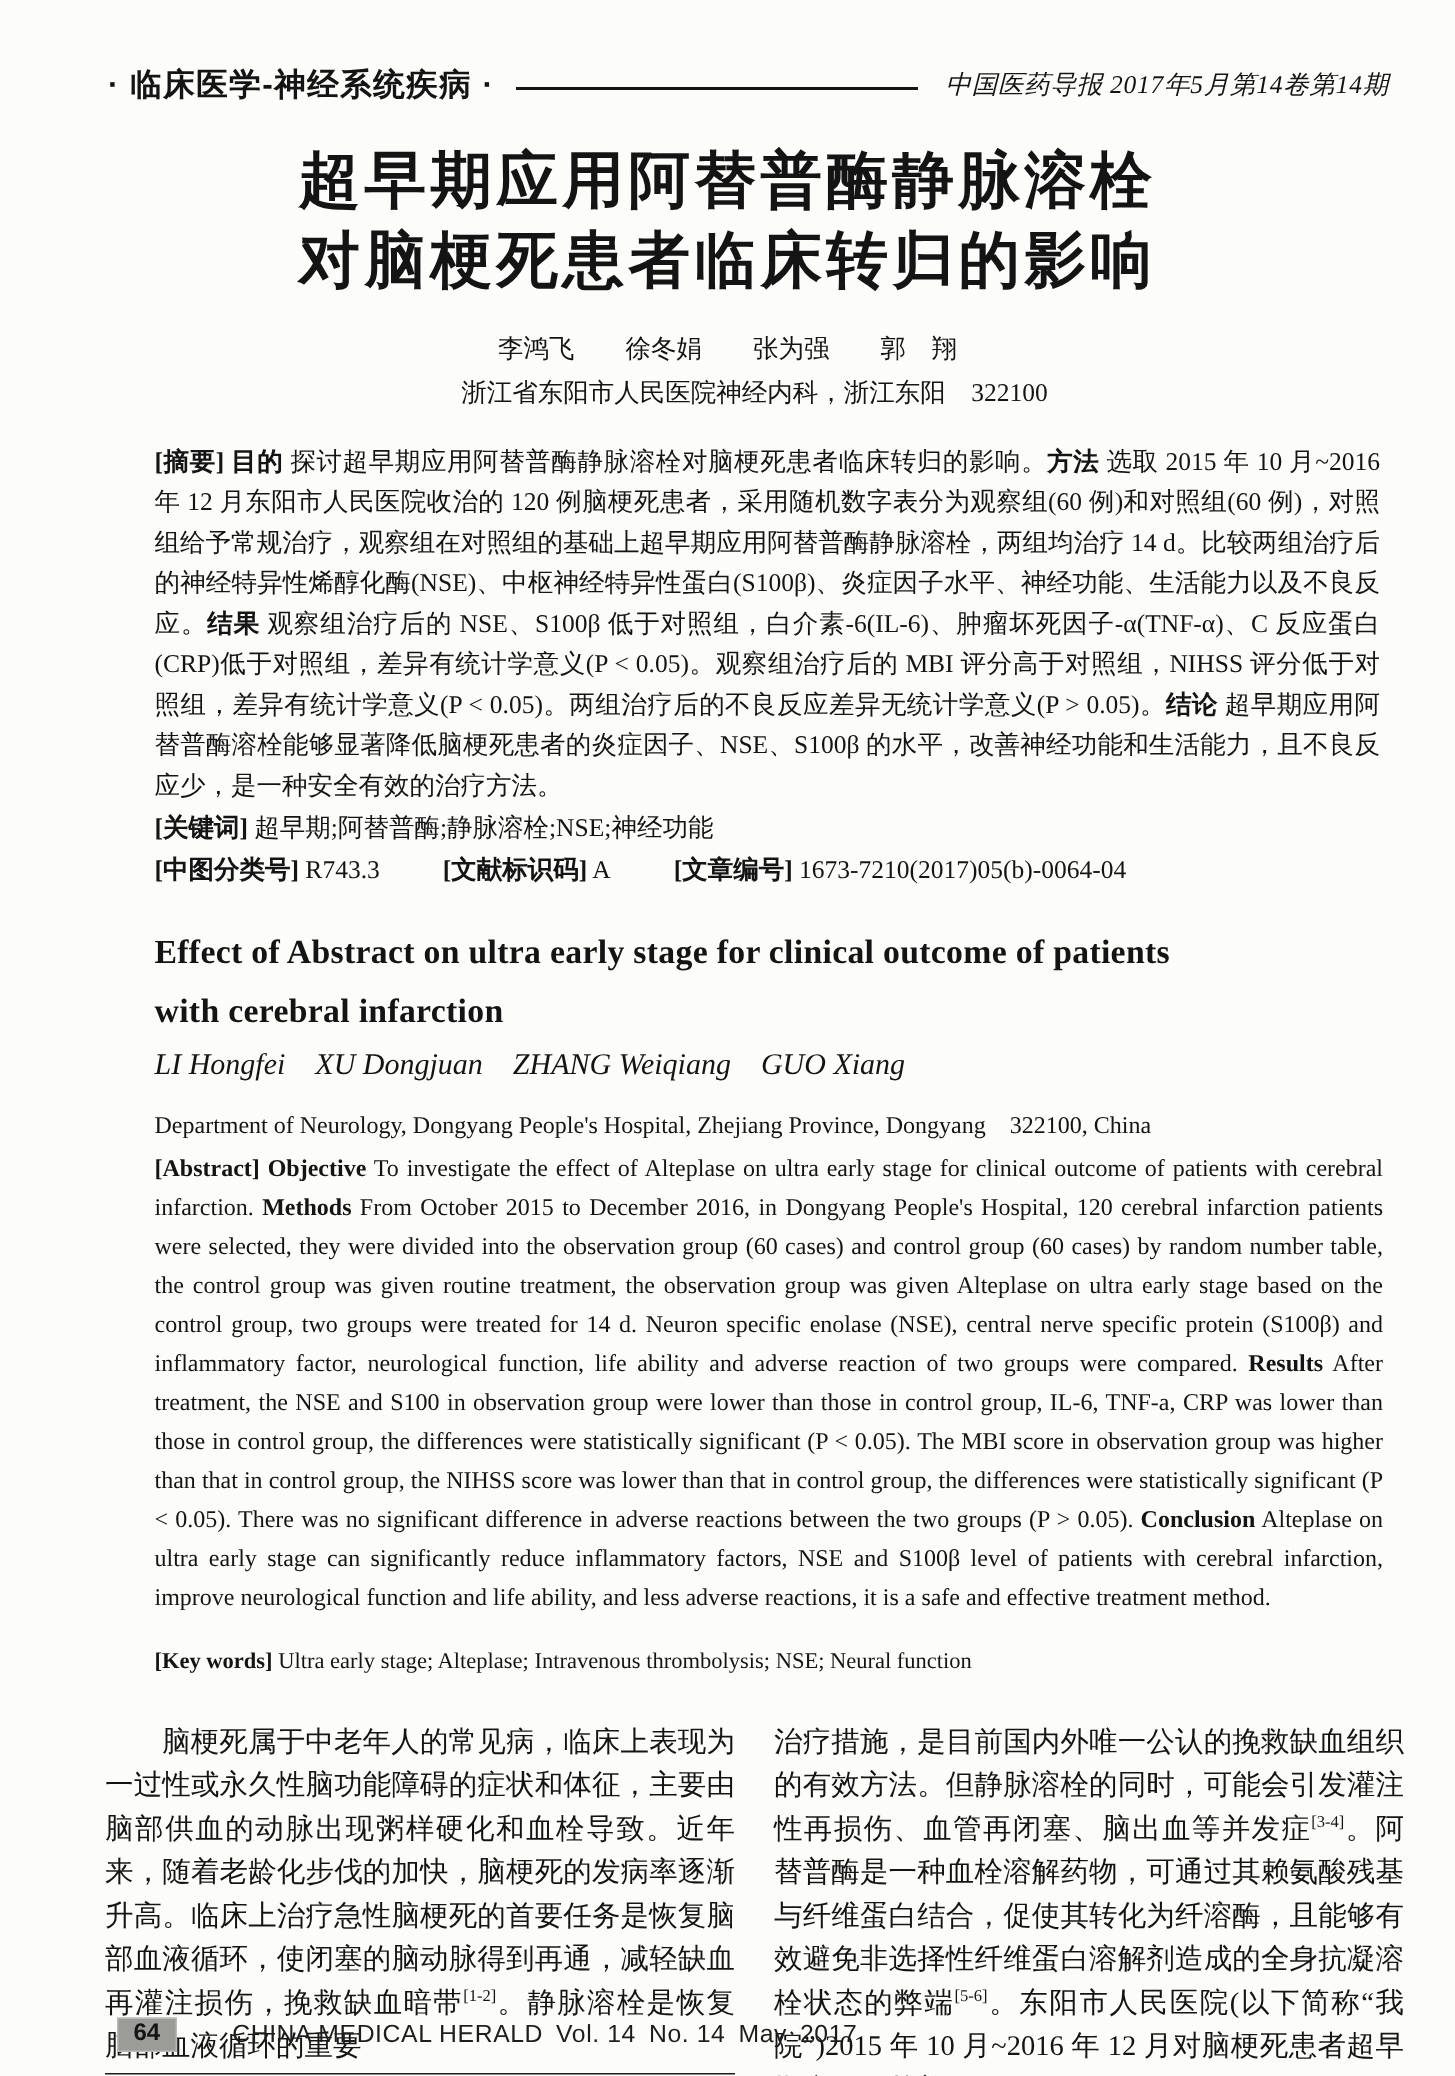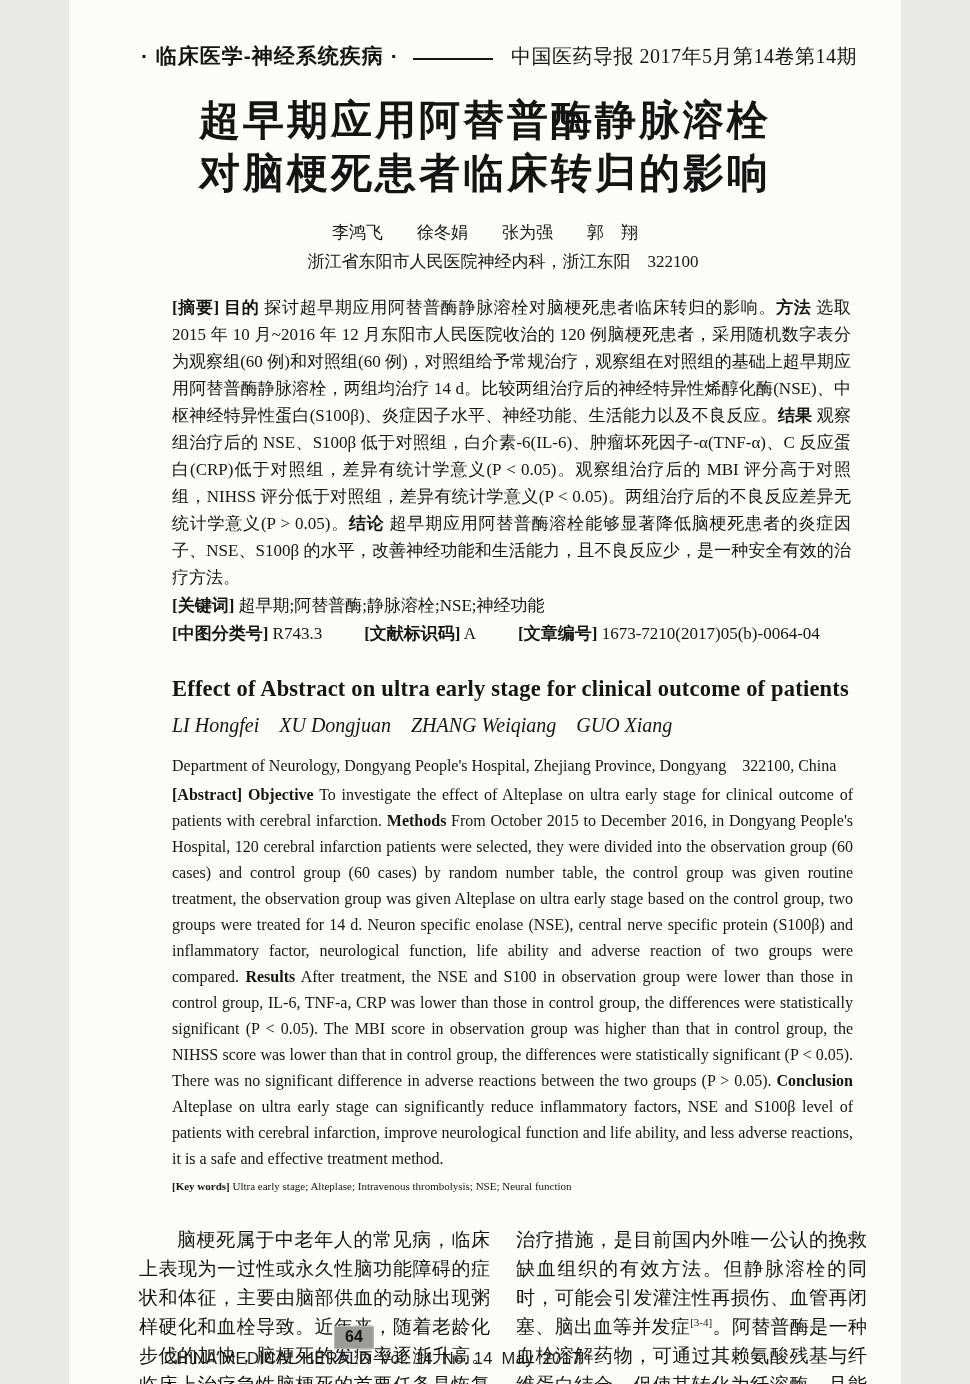--- a/index.html
+++ b/index.html
@@ -1,30 +1,30 @@
 <!DOCTYPE html>
 <html><head>
 <meta charset="utf-8">
 <style>
   * { margin:0; padding:0; box-sizing:border-box; }
   html,body { background:#e8e8e4; }
   body { font-family:"Liberation Serif","DejaVu Serif",serif; color:#141414; }
   .page {
-    position:relative; width:832px; height:1384px; margin:0 auto;
+    position:relative; width:970px; height:1384px; margin:0 auto;
     background:#fcfcfa; overflow:hidden;
   }
 
   
   .header { display:flex; align-items:center; padding:42px 44px 0 72px; }
   .header-section {
     font-family:"Liberation Sans","DejaVu Sans",sans-serif;
     font-weight:bold; font-size:21px; letter-spacing:1px; white-space:nowrap;
   }
   .header-rule { flex:1; height:2.5px; background:#151515; margin:6px 18px 0 14px; }
-  .header-issue { font-size:20px; white-space:nowrap; letter-spacing:0.5px; }
+  .header-issue { font-size:17px; white-space:nowrap; letter-spacing:0.5px;font-style:italic; }
 
   
   .title {
     margin-top:24px; text-align:center; font-weight:bold;
     font-size:41px; line-height:53px; letter-spacing:3px;
   }
   .authors-cn { margin-top:21px; text-align:center; font-size:17px; }
   .affiliation-cn { margin-top:6px; text-align:center; font-size:17px;padding-left:36px; }
 
   
@@ -35,34 +35,34 @@
   .clc-item { margin-right:42px; }
   .clc-item:last-child { margin-right:1px; }
   b.lbl { font-weight:bold; }
 
   
   .english { margin:22px 48px 0 103px; }
   .en-title { font-size:22.5px; font-weight:bold; line-height:39px; letter-spacing:0.2px; }
   .en-authors { margin-top:6px; font-style:italic; font-size:20px; white-space:pre-wrap; }
   .en-affil { margin-top:20px; font-size:16px; white-space:pre-wrap; }
   .en-abs { margin-top:7px; font-size:16px; line-height:26px; text-align:justify; }
-  .en-kw { font-size:11px; line-height:26px; margin-top:1px; }
+  .en-kw { font-size:15px; line-height:26px; margin-top:16px; }
 
   
   .columns { display:flex; gap:26px; margin:26px 34px 0 70px; }
   .col { flex:1; min-width:0; }
   .body-p { font-size:19px; line-height:29px; text-align:justify; }
   .indent { text-indent:2em; }
   sup { font-size:0.58em; vertical-align:super; line-height:0; }
   .funding { margin-top:3px; border-top:1.5px solid #1c1c1c; padding-top:7px;
              font-size:17.5px; line-height:26px; }
 
   
   .footer { position:absolute; left:78px; bottom:16px; display:flex; align-items:center;
-            font-family:"Liberation Sans","DejaVu Sans",sans-serif;flex-direction:column; }
+            font-family:"Liberation Sans","DejaVu Sans",sans-serif; }
   .page-num {
     display:inline-block; background:#9b9b97; color:#141414; font-weight:bold;
     font-size:16px; padding:2px 11px 3px; margin-right:20px;
     box-shadow:0 0 0 1px #b9b9b5 inset;
   }
   .footer-text { font-size:16.5px; color:#1d1d1d; letter-spacing:0.4px; font-weight:500;margin-left:17px; }
 </style>
 </head>
 <body>
 
@@ -84,20 +84,21 @@
 
   <div class="abstract-block">
     <p class="abs-cn"><span style="font-weight: bold;">[摘要] </span><span style="font-weight: bold;">目的</span><span> 探讨超早期应用阿替普酶静脉溶栓对脑梗死患者临床转归的影响。</span><span style="font-weight: bold;">方法</span><span> 选取 2015 年 10 月~2016 年 12 月东阳市人民医院收治的 120 例脑梗死患者，采用随机数字表分为观察组(60 例)和对照组(60 例)，对照组给予常规治疗，观察组在对照组的基础上超早期应用阿替普酶静脉溶栓，两组均治疗 14 d。比较两组治疗后的神经特异性烯醇化酶(NSE)、中枢神经特异性蛋白(S100β)、炎症因子水平、神经功能、生活能力以及不良反应。</span><span style="font-weight: bold;">结果</span><span> 观察组治疗后的 NSE、S100β 低于对照组，白介素-6(IL-6)、肿瘤坏死因子-α(TNF-α)、C 反应蛋白(CRP)低于对照组，差异有统计学意义(P &lt; 0.05)。观察组治疗后的 MBI 评分高于对照组，NIHSS 评分低于对照组，差异有统计学意义(P &lt; 0.05)。两组治疗后的不良反应差异无统计学意义(P &gt; 0.05)。</span><span style="font-weight: bold;">结论</span><span> 超早期应用阿替普酶溶栓能够显著降低脑梗死患者的炎症因子、NSE、S100β 的水平，改善神经功能和生活能力，且不良反应少，是一种安全有效的治疗方法。</span></p>
     <p class="kw-line"><b class="lbl">[关键词]</b><span> 超早期;阿替普酶;静脉溶栓;NSE;神经功能</span></p>
     <p class="clc-line"><span class="clc-item"><b class="lbl">[中图分类号]</b><span> R743.3</span></span><span class="clc-item"><b class="lbl">[文献标识码]</b><span> A</span></span><span class="clc-item"><b class="lbl">[文章编号]</b><span> 1673-7210(2017)05(b)-0064-04</span></span></p>
   </div>
 
   <div class="english">
     <h2 class="en-title">
       <span>Effect of Abstract on ultra early stage for clinical outcome of patients</span><br>
+      <span>with cerebral infarction</span>
     </h2>
     <div class="en-authors">LI Hongfei XU Dongjuan ZHANG Weiqiang GUO Xiang</div>
     <div class="en-affil">Department of Neurology, Dongyang People's Hospital, Zhejiang Province, Dongyang  322100, China</div>
     <p class="en-abs"><span style="font-weight: bold;">[Abstract] </span><span style="font-weight: bold;">Objective</span><span> To investigate the effect of Alteplase on ultra early stage for clinical outcome of patients with cerebral infarction. </span><span style="font-weight: bold;">Methods</span><span> From October 2015 to December 2016, in Dongyang People's Hospital, 120 cerebral infarction patients were selected, they were divided into the observation group (60 cases) and control group (60 cases) by random number table, the control group was given routine treatment, the observation group was given Alteplase on ultra early stage based on the control group, two groups were treated for 14 d. Neuron specific enolase (NSE), central nerve specific protein (S100β) and inflammatory factor, neurological function, life ability and adverse reaction of two groups were compared. </span><span style="font-weight: bold;">Results</span><span> After treatment, the NSE and S100 in observation group were lower than those in control group, IL-6, TNF-a, CRP was lower than those in control group, the differences were statistically significant (P &lt; 0.05). The MBI score in observation group was higher than that in control group, the NIHSS score was lower than that in control group, the differences were statistically significant (P &lt; 0.05). There was no significant difference in adverse reactions between the two groups (P &gt; 0.05). </span><span style="font-weight: bold;">Conclusion</span><span> Alteplase on ultra early stage can significantly reduce inflammatory factors, NSE and S100β level of patients with cerebral infarction, improve neurological function and life ability, and less adverse reactions, it is a safe and effective treatment method.</span></p>
     <p class="en-kw"><b class="lbl">[Key words]</b><span> Ultra early stage; Alteplase; Intravenous thrombolysis; NSE; Neural function</span></p>
   </div>
 
   <div class="columns">
     <div class="col">
       <p class="body-p indent"><span>脑梗死属于中老年人的常见病，临床上表现为一过性或永久性脑功能障碍的症状和体征，主要由脑部供血的动脉出现粥样硬化和血栓导致。近年来，随着老龄化步伐的加快，脑梗死的发病率逐渐升高。临床上治疗急性脑梗死的首要任务是恢复脑部血液循环，使闭塞的脑动脉得到再通，减轻缺血再灌注损伤，挽救缺血暗带</span><sup>[1-2]</sup><span>。静脉溶栓是恢复脑部血液循环的重要</span></p>

